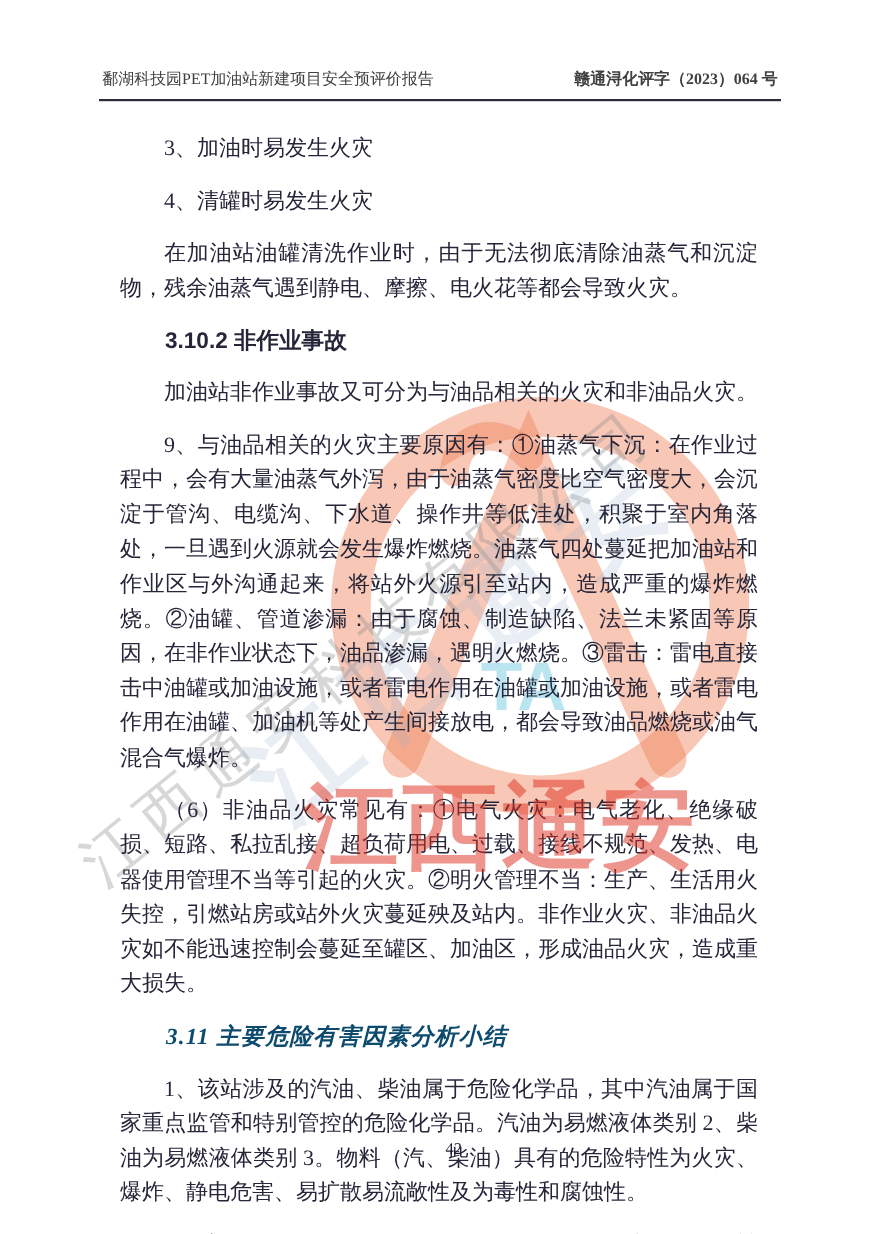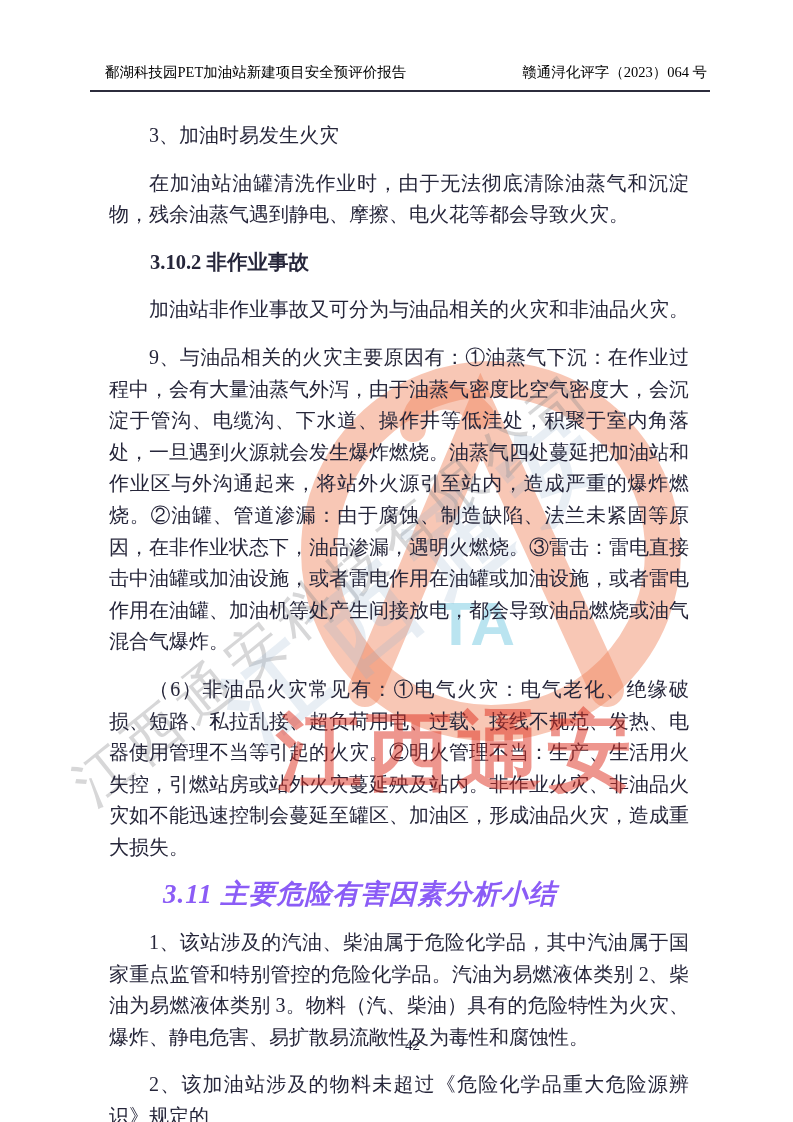--- a/index.html
+++ b/index.html
@@ -9,44 +9,44 @@
     background:#ffffff;
     margin:0 auto;
     overflow:hidden;
     font-family:"Liberation Serif","DejaVu Serif",serif;
     color:#26263a;
   }
   
   .doc-header{
     position:absolute;top:62px;left:93px;right:86px;
     display:flex;justify-content:space-between;align-items:flex-start;
-    font-size:14.5px;line-height:20px;color:#000000;margin-left:12px;
+    font-size:14.5px;line-height:20px;color:#404040;
   }
-  .doc-header .hdr-right{font-weight:400;}
+  .doc-header .hdr-right{font-weight:700;}
   .header-rule{
     position:absolute;top:90px;left:90px;right:83px;height:0;
     border-top:2px solid #2c2c3c;
   }
   
   .doc-body{
     position:absolute;top:104px;left:93px;right:88px;
     font-size:20px;line-height:31.6px;
     text-align:justify;
     z-index:2;
   }
   .doc-body p{margin:16px;text-indent:2em;}
   .h-3102{
-    font-family:Liberation Serif, serif;
+    font-family:Liberation Sans, sans-serif;
     font-weight:bold;font-size:20.5px;
     margin:3px 0 2px 0;text-indent:0;text-align:left;
   }
   .h-311{
-    font-weight:bold;font-style:italic;font-size:27px;
+    font-weight:bold;font-style:italic;font-size:21px;
     margin:15px 0 12px 0;text-indent:0;text-align:left;
-    letter-spacing:1px;color:#8b5cf6;
+    letter-spacing:1px;color:#0c4a6e;
   }
   
   .doc-footer{
     position:absolute;bottom:68px;left:0;right:0;
     text-align:center;font-size:15px;font-weight:normal;color:#1d1d33;
     z-index:2;
     padding-left:32px;
   }
   
   .wm-logo{position:absolute;left:295px;top:345px;z-index:1;pointer-events:none;}
@@ -90,20 +90,21 @@
   <div class="wm-red">江西通安</div>
 
   <div class="doc-header">
     <span class="hdr-left">鄱湖科技园PET加油站新建项目安全预评价报告</span>
     <span class="hdr-right">赣通浔化评字（2023）064 号</span>
   </div>
   <div class="header-rule"></div>
 
   <div class="doc-body">
     <p>3、加油时易发生火灾</p>
+    <p>4、清罐时易发生火灾</p>
     <p>在加油站油罐清洗作业时，由于无法彻底清除油蒸气和沉淀物，残余油蒸气遇到静电、摩擦、电火花等都会导致火灾。</p>
     <p class="h-3102">3.10.2 非作业事故</p>
     <p>加油站非作业事故又可分为与油品相关的火灾和非油品火灾。</p>
     <p>9、与油品相关的火灾主要原因有：①油蒸气下沉：在作业过程中，会有大量油蒸气外泻，由于油蒸气密度比空气密度大，会沉淀于管沟、电缆沟、下水道、操作井等低洼处，积聚于室内角落处，一旦遇到火源就会发生爆炸燃烧。油蒸气四处蔓延把加油站和作业区与外沟通起来，将站外火源引至站内，造成严重的爆炸燃烧。②油罐、管道渗漏：由于腐蚀、制造缺陷、法兰未紧固等原因，在非作业状态下，油品渗漏，遇明火燃烧。③雷击：雷电直接击中油罐或加油设施，或者雷电作用在油罐或加油设施，或者雷电作用在油罐、加油机等处产生间接放电，都会导致油品燃烧或油气混合气爆炸。</p>
     <p>（6）非油品火灾常见有：①电气火灾：电气老化、绝缘破损、短路、私拉乱接、超负荷用电、过载、接线不规范、发热、电器使用管理不当等引起的火灾。②明火管理不当：生产、生活用火失控，引燃站房或站外火灾蔓延殃及站内。非作业火灾、非油品火灾如不能迅速控制会蔓延至罐区、加油区，形成油品火灾，造成重大损失。</p>
     <p class="h-311">3.11 主要危险有害因素分析小结</p>
     <p>1、该站涉及的汽油、柴油属于危险化学品，其中汽油属于国家重点监管和特别管控的危险化学品。汽油为易燃液体类别 2、柴油为易燃液体类别 3。物料（汽、柴油）具有的危险特性为火灾、爆炸、静电危害、易扩散易流敞性及为毒性和腐蚀性。</p>
     <p>2、该加油站涉及的物料未超过《危险化学品重大危险源辨识》规定的</p>
   </div>
 

